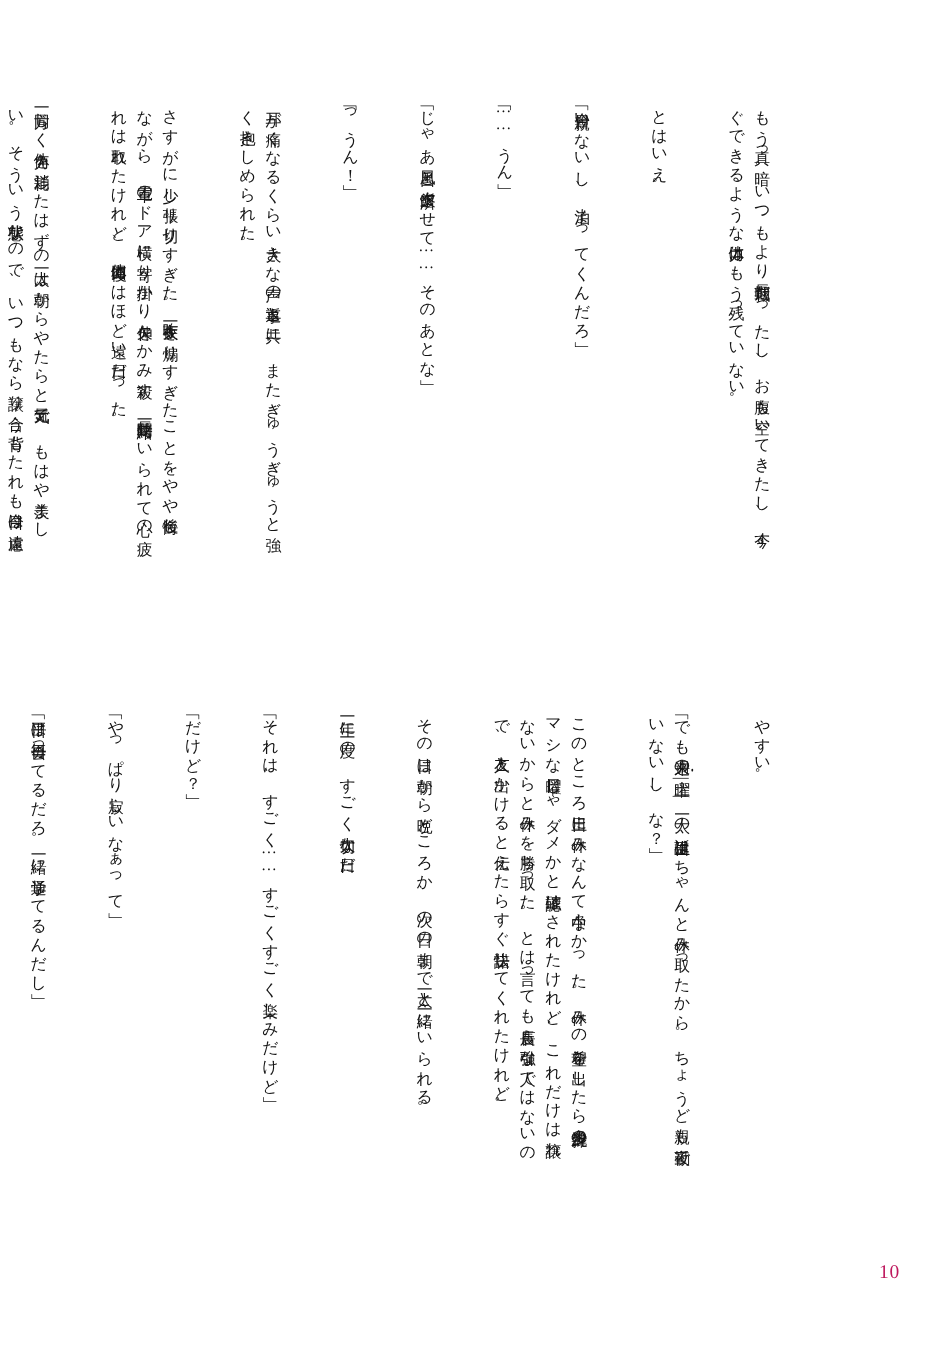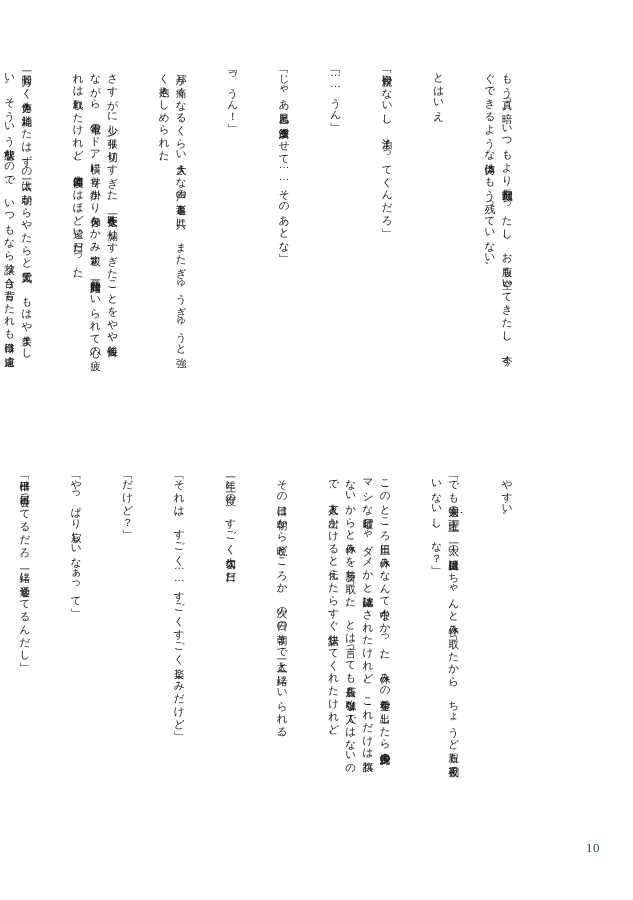--- a/index.html
+++ b/index.html
@@ -61,21 +61,21 @@
     -webkit-text-emphasis-position: over right;
     text-emphasis-position: over right;
   }
 
   .page-number {
     position: absolute;
     right: 33px;
     bottom: 44px;
     font-size: 13px;
     font-family: "Liberation Serif", "DejaVu Serif", serif;
-    color: #14532d;
+    color: #be185d;
     letter-spacing: 0.5px;
   }
 </style>
 </head>
 <body>
 
 <div class="page">
 
   <div class="vblock" id="block-upper">
     <span class="para">もう真っ暗。いつもより長期戦だったし、お腹も空いてきたし、今すぐできるような体力はもう残っていない。</span>

